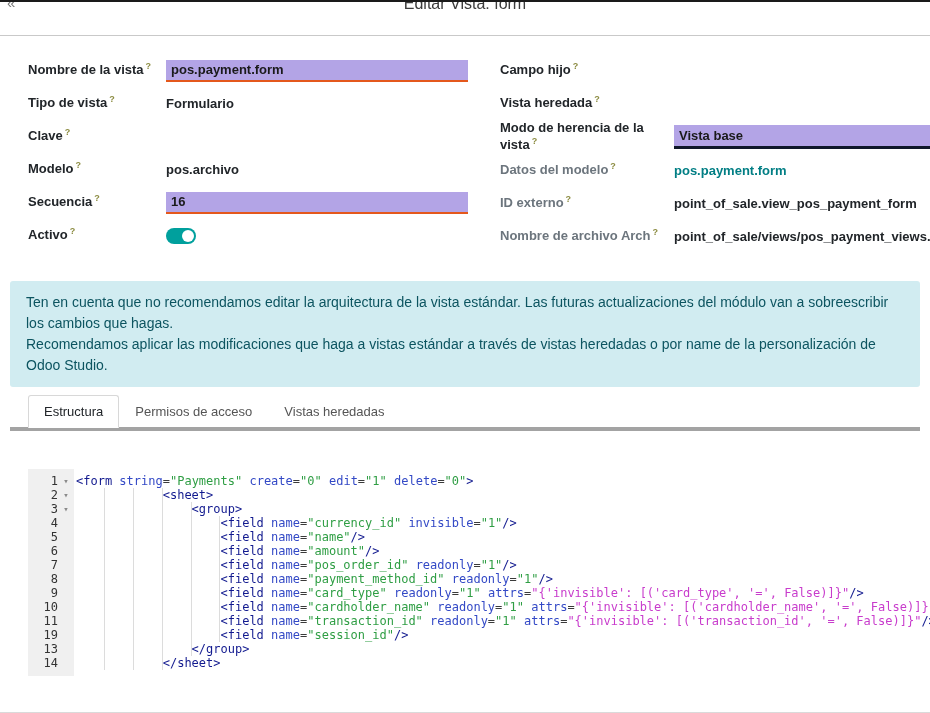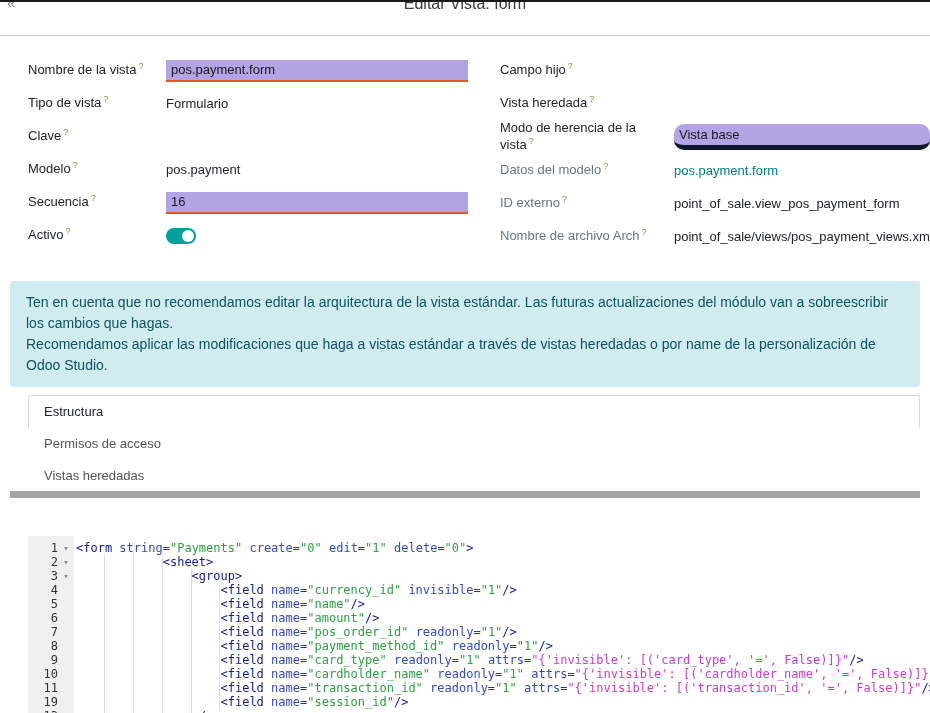--- a/index.html
+++ b/index.html
@@ -7,42 +7,42 @@
     width:930px;height:713px;overflow:hidden;background:#fff;
     font-family:"Liberation Sans",sans-serif;font-size:13px;color:#212529;
   }
   
   .topbar{position:relative;height:33px;border-top:2px solid #1a1a1a;
     border-bottom:1px solid #c9c9c9;overflow:hidden;background:#fff;}
   .topbar .title{position:absolute;top:-7px;left:0;right:0;text-align:center;
     font-size:16px;font-weight:normal;color:#3c3c3c;margin:0;}
   .topbar .back{position:absolute;left:7px;top:-8px;font-size:15px;color:#777;}
   
-  .form-area{display:flex;padding:18px 0 0 28px;}
+  .form-area{display:flex;padding:18px 0 0 28px;font-weight:bold;}
   .col-left{width:440px;flex:none;margin-right:32px;}
   .col-right{flex:1;min-width:0;}
   .frow{display:flex;align-items:center;min-height:33px;}
   .flabel{width:130px;flex:none;padding-right:8px;color:#212529;line-height:1.3;}
   .col-right .flabel{width:166px;}
   .flabel.muted{color:#6c757d;}
   sup.qm{color:#8b8b40;font-size:9px;margin-left:2px;line-height:0;}
   .fval{flex:1;min-width:0;}
   .ftext{color:#212529;}
   .hl-input{background:var(--highlight-bg,#b3a4e6);border-bottom:2px solid var(--highlight-underline,#e4581c);
     height:20px;display:flex;align-items:center;padding:0 5px;color:#1a1a1a;}
-  .hl-select{background:var(--highlight-bg,#b3a4e6);border-bottom:5px solid #0f172a;
-    height:21px;display:flex;align-items:center;padding:0 5px;color:#1a1a1a;border-radius:10px;}
+  .hl-select{background:var(--highlight-bg,#b3a4e6);border-bottom:3px solid #0f172a;
+    height:21px;display:flex;align-items:center;padding:0 5px;color:#1a1a1a;}
   .toggle{width:30px;height:16px;border-radius:8px;background:var(--toggle-on,#00a09d);position:relative;}
   .toggle .knob{position:absolute;right:2px;top:2px;width:12px;height:12px;border-radius:50%;background:#fff;}
   .link{color:var(--link,#017e84);text-decoration:none;cursor:pointer;}
   
   .alert{margin:28px 10px 0;background:var(--alert-bg,#d1ecf1);color:var(--alert-fg,#0c5460);
     padding:11px 16px;border-radius:3px;line-height:1.5;font-size:14px;}
   
-  .tabs{display:flex;margin:8px 10px 0;padding-left:18px;border-bottom:7px solid #a3a3a3;flex-direction:column;}
+  .tabs{display:flex;margin:8px 10px 0;padding-left:18px;border-bottom:4px solid #a3a3a3;}
   .tab{padding:8px 15px;color:#555;margin-bottom:-1px;border:1px solid transparent;
     border-radius:3px 3px 0 0;cursor:pointer;}
   .tab.active{background:#fff;color:#212529;border-color:#d8d8d8 #d8d8d8 #fff;}
   
   .editor{margin:38px 0 0 28px;font-family:"DejaVu Sans Mono",monospace;font-size:12px;line-height:14px;
     padding:5px 0 6px;background:linear-gradient(to right,#f0f0f0 0,#f0f0f0 46px,#fff 46px);}
   .cl{display:flex;white-space:pre;}
   .gut{width:46px;flex:none;display:flex;color:#333;}
   .num{width:30px;text-align:right;flex:none;}
   .fold{width:16px;text-align:center;color:#8a8a8a;font-size:9px;line-height:14px;}
@@ -78,21 +78,21 @@
         <div class="frow">
           <span class="flabel">Tipo de vista<sup class="qm">?</sup></span>
           <div class="fval"><span class="ftext">Formulario</span></div>
         </div>
         <div class="frow">
           <span class="flabel">Clave<sup class="qm">?</sup></span>
           <div class="fval"></div>
         </div>
         <div class="frow">
           <span class="flabel">Modelo<sup class="qm">?</sup></span>
-          <div class="fval"><span class="ftext">pos.payment</span></div>
+          <div class="fval"><span class="ftext">pos.archivo</span></div>
         </div>
         <div class="frow">
           <span class="flabel">Secuencia<sup class="qm">?</sup></span>
           <div class="fval">
             <div class="hl-input">16</div>
           </div>
         </div>
         <div class="frow">
           <span class="flabel">Activo<sup class="qm">?</sup></span>
           <div class="fval">

